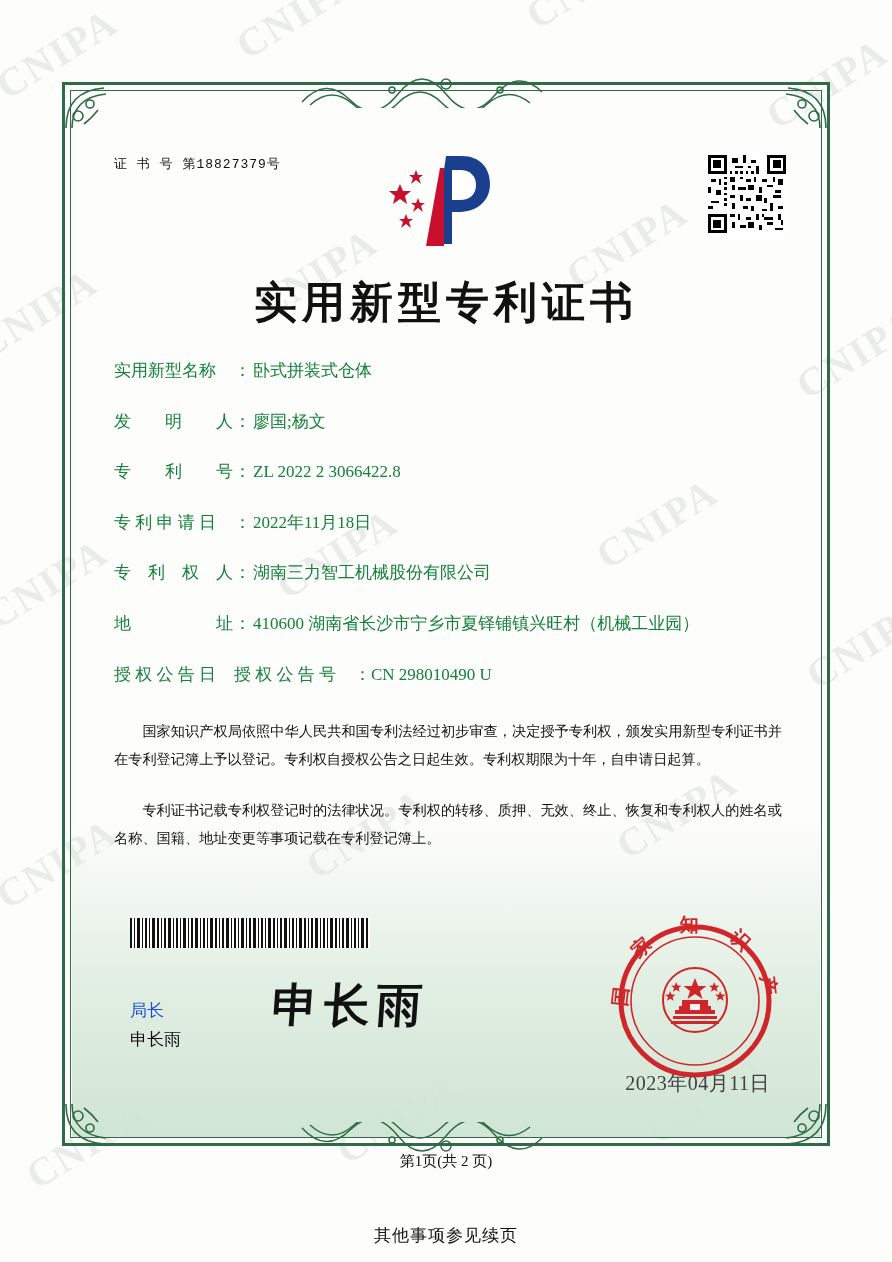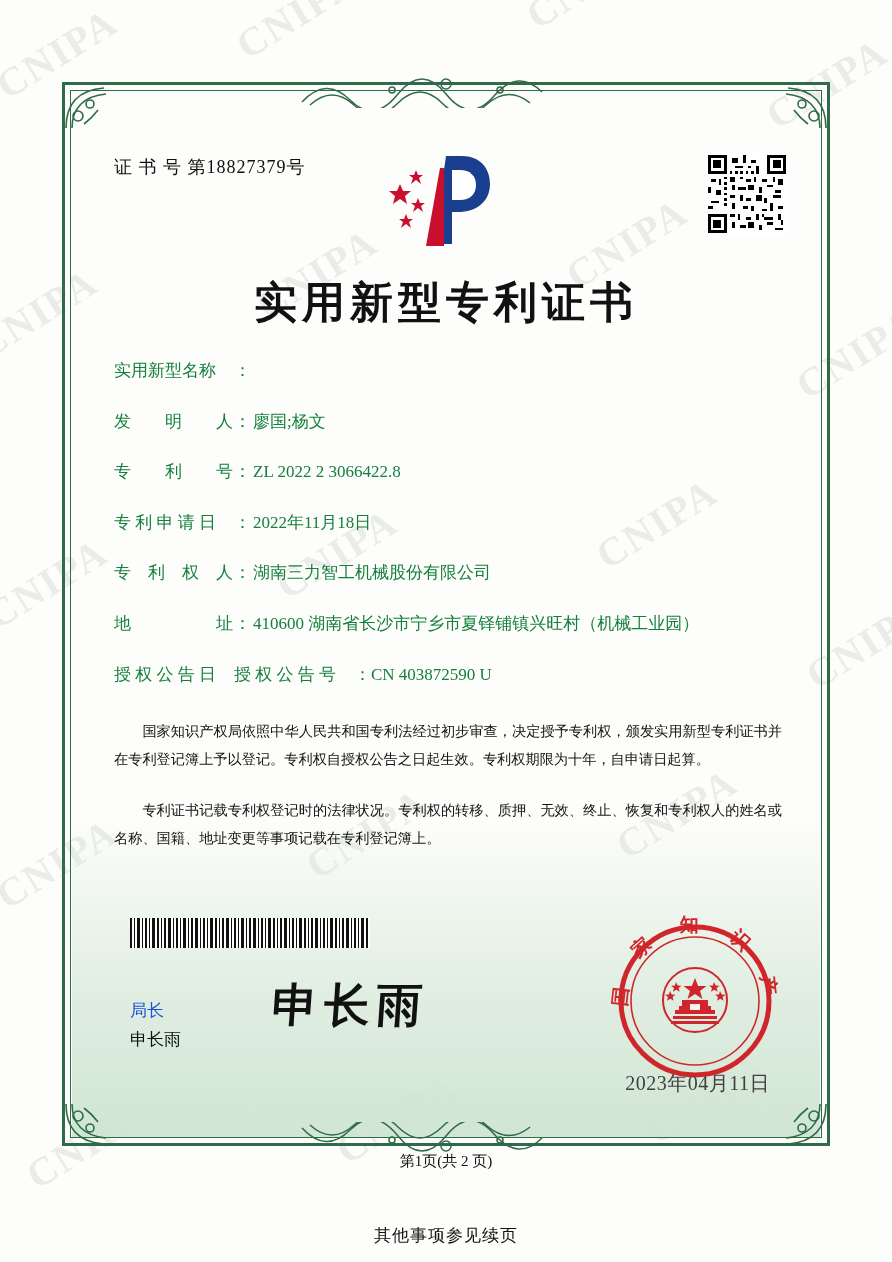--- a/index.html
+++ b/index.html
@@ -106,24 +106,24 @@
   .content {
     position: absolute;
     inset: 0;
     z-index: 4;
   }
 
   .cert-no {
     position: absolute;
     left: 114px;
     top: 155px;
-    font-size: 18px;
+    font-size: 13px;
     color: #111;
     letter-spacing: 1px;
-    font-family: Liberation Serif, serif;
+    font-family: Liberation Mono, monospace;
   }
 
   .logo {
     position: absolute;
     left: 50%;
     top: 150px;
     transform: translateX(-50%);
     width: 140px;
     height: 100px;
   }
@@ -469,20 +469,21 @@
       </svg>
     </div>
 
     <div class="title">实用新型专利证书</div>
 
     <div class="fields">
 
       <div class="frow">
         <span class="flabel">实用新型名称</span>
         <span class="fcolon">：</span>
+        <span class="fvalue">卧式拼装式仓体</span>
       </div>
 
       <div class="frow">
         <span class="flabel">发　　明　　人</span>
         <span class="fcolon">：</span>
         <span class="fvalue">廖国;杨文</span>
       </div>
 
       <div class="frow">
         <span class="flabel">专　　利　　号</span>
@@ -504,21 +505,21 @@
 
       <div class="frow addr">
         <span class="flabel">地　　　　　址</span>
         <span class="fcolon">：</span>
         <span class="fvalue">410600 湖南省长沙市宁乡市夏铎铺镇兴旺村（机械工业园）</span>
       </div>
 
       <div class="frow grant">
         <span class="flabel">授 权 公 告 日</span>
         <span class="flabel" style="width:120px;">授 权 公 告 号</span>
-        <span class="fvalue">：CN 403872590 U</span>
+        <span class="fvalue">：CN 298010490 U</span>
       </div>
 
     </div>
 
     <div class="para p1 indent">国家知识产权局依照中华人民共和国专利法经过初步审查，决定授予专利权，颁发实用新型专利证书并在专利登记簿上予以登记。专利权自授权公告之日起生效。专利权期限为十年，自申请日起算。</div>
     <div class="para p2 indent">专利证书记载专利权登记时的法律状况。专利权的转移、质押、无效、终止、恢复和专利权人的姓名或名称、国籍、地址变更等事项记载在专利登记簿上。</div>
 
     <div class="barcode">
       <svg viewBox="0 0 240 30" width="240" height="30" shape-rendering="crispEdges">
         <rect width="240" height="30" fill="#fdfdfb"></rect>

